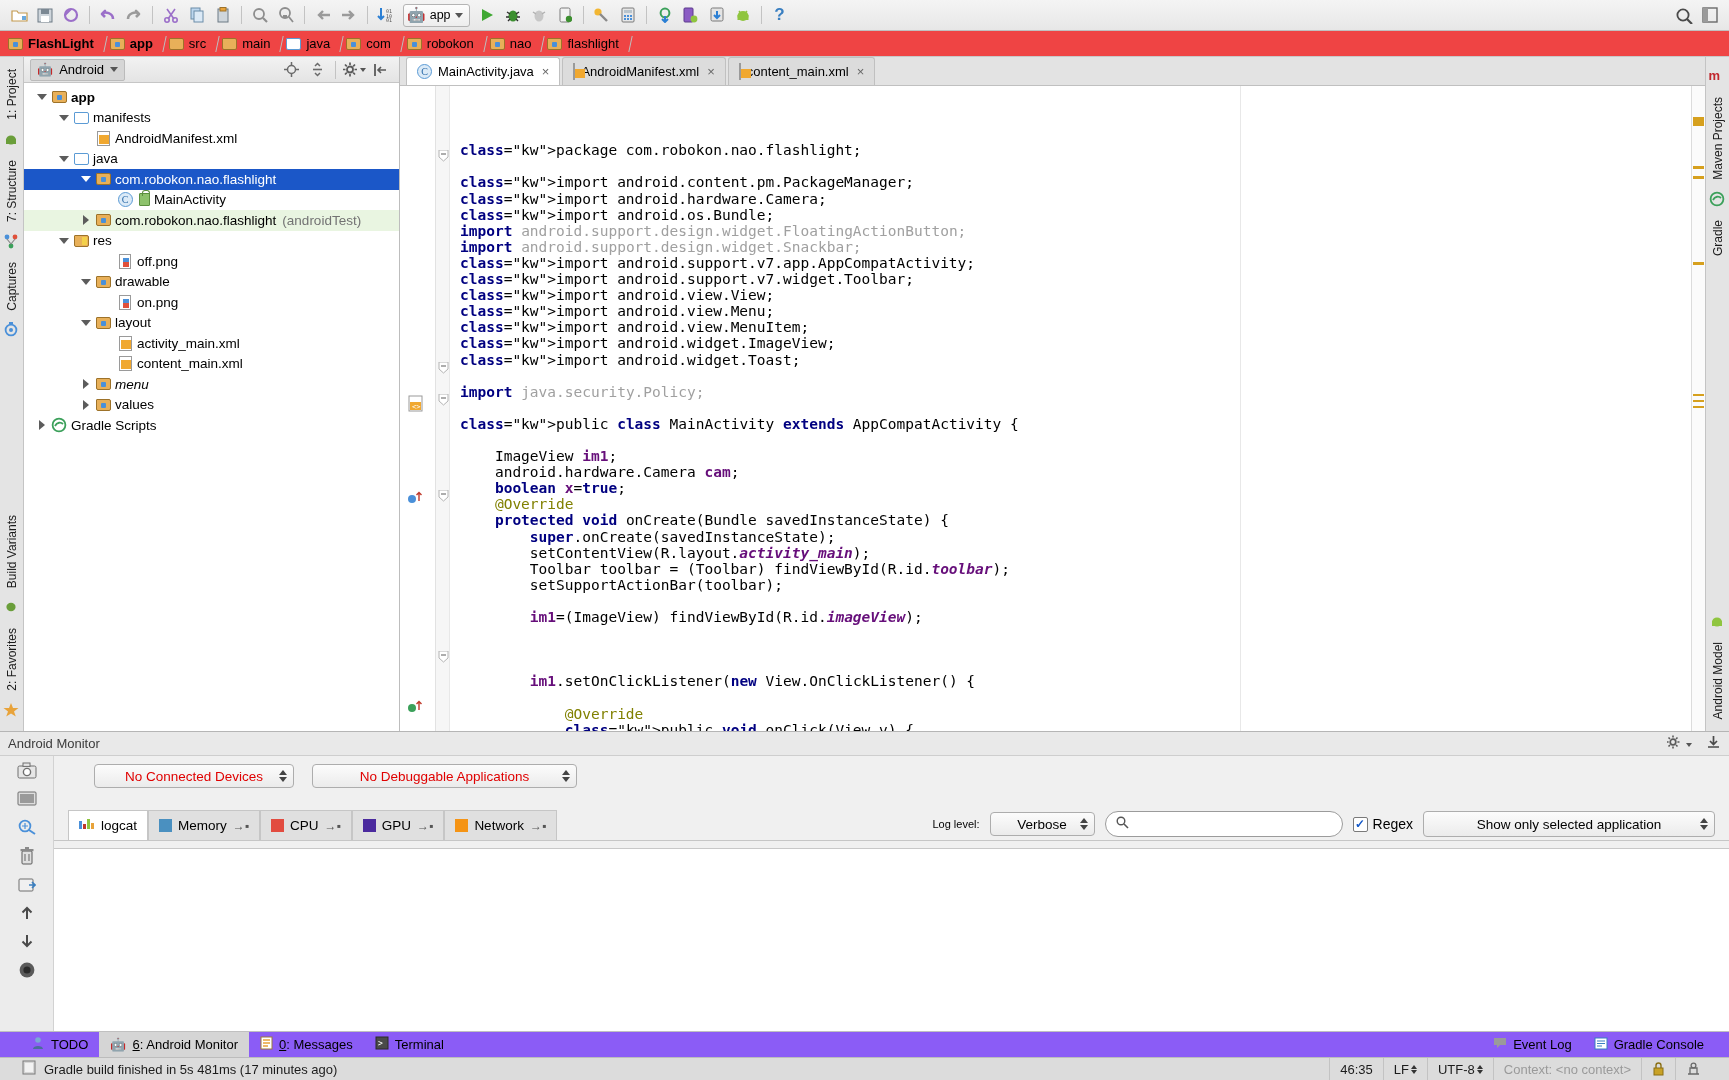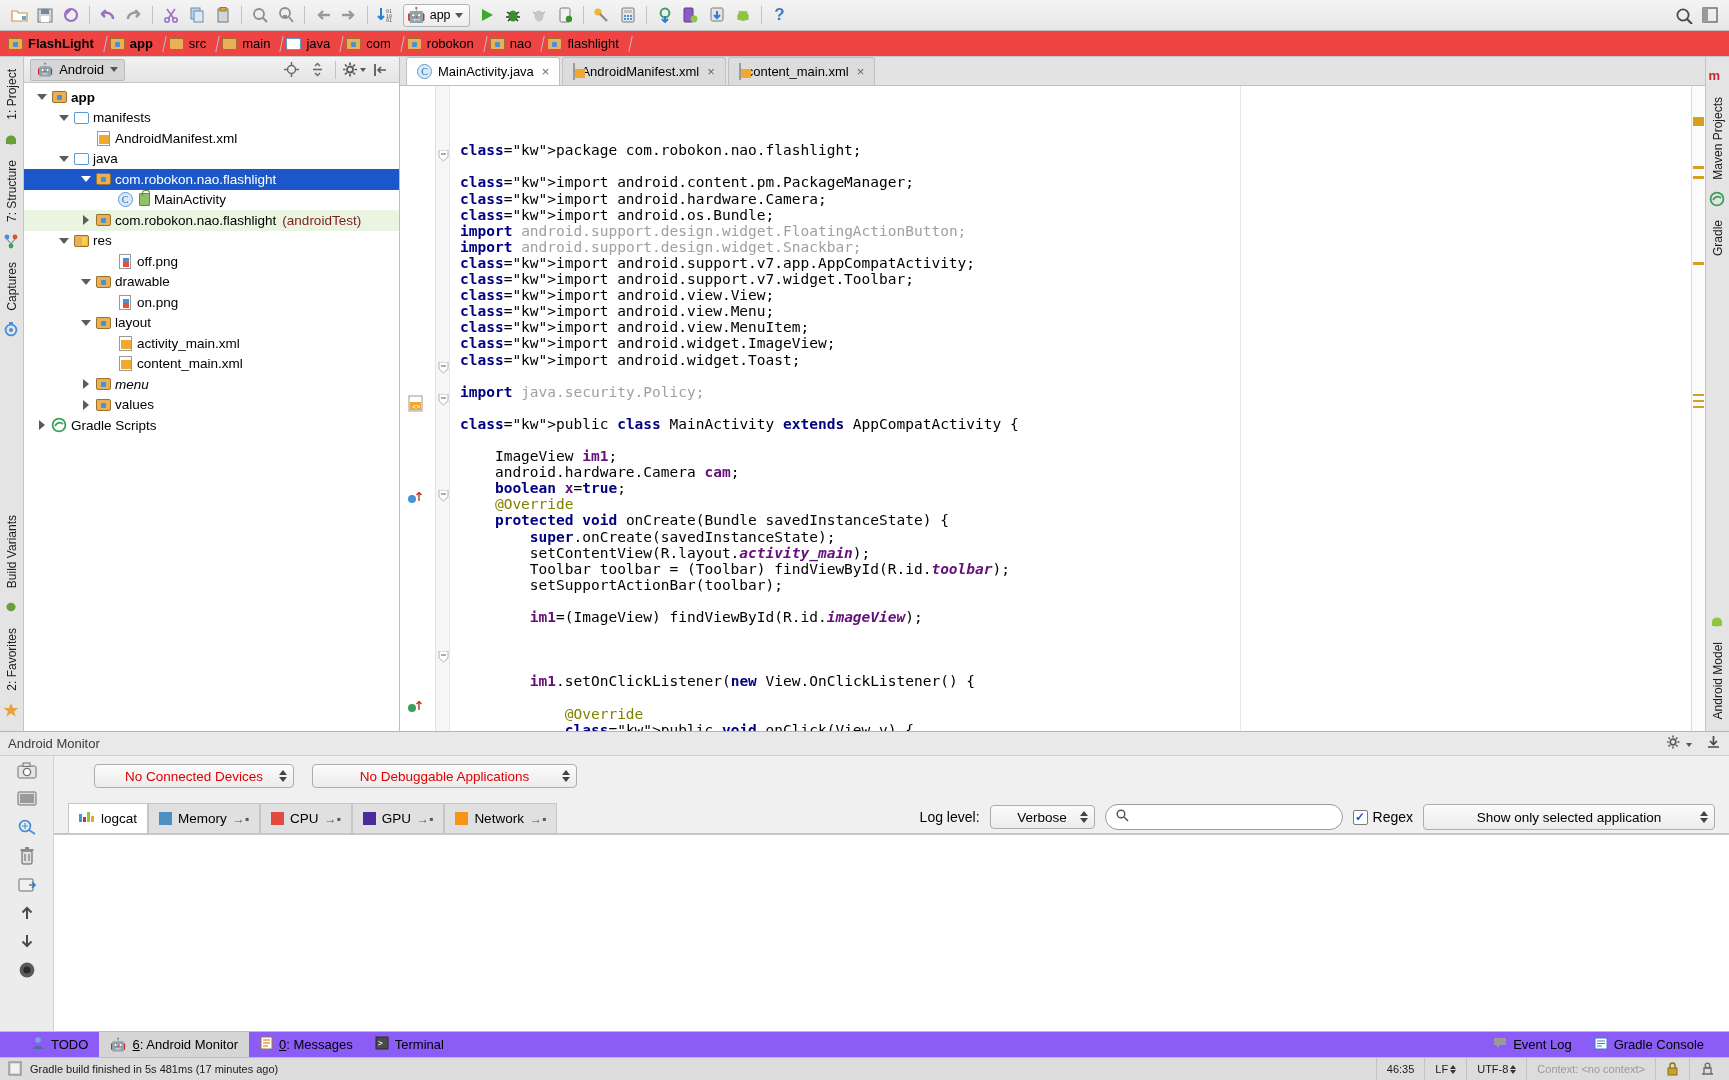--- a/index.html
+++ b/index.html
@@ -108,21 +108,21 @@
   .arrow-dn {
     width:0;height:0;border-left:5px solid transparent;border-right:5px solid transparent;
     border-top:6px solid #5c5c5c;
   }
   .arrow-rt {
     width:0;height:0;border-top:5px solid transparent;border-bottom:5px solid transparent;
     border-left:6px solid #5c5c5c;
   }
   .trow.sel .arrow-dn { border-top-color:#fff; }
   .ticon { width: 18px; display:flex; justify-content:center; margin-right: 3px; }
-  .muted { color: #7f1d1d; }
+  .muted { color: #737373; }
 
   
   .editor-col { flex: 1; display: flex; flex-direction: column; min-width: 0; min-height: 0; }
   .tabbar {
     height: 29px; min-height: 29px; background: #e3e3e3;
     border-bottom: 1px solid #c0c0c0;
     display: flex; align-items: flex-end; padding-left: 6px;
   }
   .etab {
     display: flex; align-items: center; gap: 6px;
@@ -173,21 +173,21 @@
   .monitor-head {
     height: 24px; min-height: 24px; display: flex; align-items: center;
     padding: 0 8px; background: #e9e9e9; border-bottom: 1px solid #cecece;
     color: #3b3b3b; font-size: 13px;
   }
   .mon-body { flex: 1; display: flex; min-height: 0; }
   .mon-left-strip {
     width: 54px; background: #ececec; border-right: 1px solid #d2d2d2;
     display: flex; flex-direction: column; align-items: center; padding-top: 6px; gap: 9px;
   }
-  .mon-main { flex: 1; display: flex; flex-direction: column; min-width: 0; }
+  .mon-main { flex: 1; display: flex; flex-direction: column; min-width: 0; gap: 7px; }
   .devrow {
     height: 40px; min-height: 40px; display: flex; align-items: center;
     gap: 18px; padding-left: 40px;
   }
   .combo {
     display: flex; align-items: center; justify-content: center;
     border: 1px solid #adadad; border-radius: 4px;
     background: linear-gradient(#fcfcfc, #ebebeb);
     height: 24px; padding: 0 8px; position: relative; font-size: 13.5px;
   }
@@ -231,21 +231,21 @@
     border-top: 1px solid #c0c0c0; display: flex; align-items: center;
     padding-left: 20px; font-size: 13px;
   }
   .bt { display: flex; align-items: center; gap: 6px; height: 26px; padding: 0 11px; }
   .bt.active { background: #d5d5d5; }
   .bt u { text-decoration: underline; }
   .tabstrip-right { margin-left: auto; display: flex; align-items: center; padding-right: 14px; }
   .statusbar {
     height: 23px; min-height: 23px; background: #dcdcdc;
     border-top: 1px solid #bcbcbc; display: flex; align-items: center;
-    padding: 0 4px; font-size: 11px; color: #1c1c1c;
+    padding: 0 18px; font-size: 13px; color: #1c1c1c;
   }
   .sb-right { margin-left: auto; display: flex; align-items: center; }
   .sb-cell { padding: 0 10px; border-left: 1px solid #c3c3c3; height: 23px; display:flex; align-items:center; gap:2px; }
   .sb-ctx { color: #9a9a9a; }
   .mini-spin { display:flex; flex-direction:column; gap:1px; }
   .mini-up { width:0;height:0;border-left:3px solid transparent;border-right:3px solid transparent;border-bottom:4px solid #333; }
   .mini-dn { width:0;height:0;border-left:3px solid transparent;border-right:3px solid transparent;border-top:4px solid #333; }
   .folder { width:15px;height:12px;background:#e8b059;border:1px solid #9d7229;border-radius:1px 2px 2px 2px; position:relative;}
   .folder.blue { background:#ffffff;border-color:#5b9bd5; }
   .folder.blue::after{content:'';position:absolute;left:1px;top:1px;right:1px;bottom:1px;background:#fff;}
@@ -981,21 +981,21 @@
             <span>GPU</span>
             <span style="color:#555;font-size:12px;">→▪</span>
           </div>
           <div class="ltab">
             <span class="sq" style="background:#f59415"></span>
             <span>Network</span>
             <span style="color:#555;font-size:12px;">→▪</span>
           </div>
 
           <div class="logbar-right">
-            <span style="font-size:14px">Log level:</span>
+            <span style="font-size:11px">Log level:</span>
             <div class="combo" style="width:105px">
               <span>Verbose</span>
               <span class="spin">
                 <span class="spin-up"></span>
                   <span class="spin-dn"></span>
               </span>
             </div>
             <div class="searchbox">
               <span>
                 <svg width="13" height="13">

